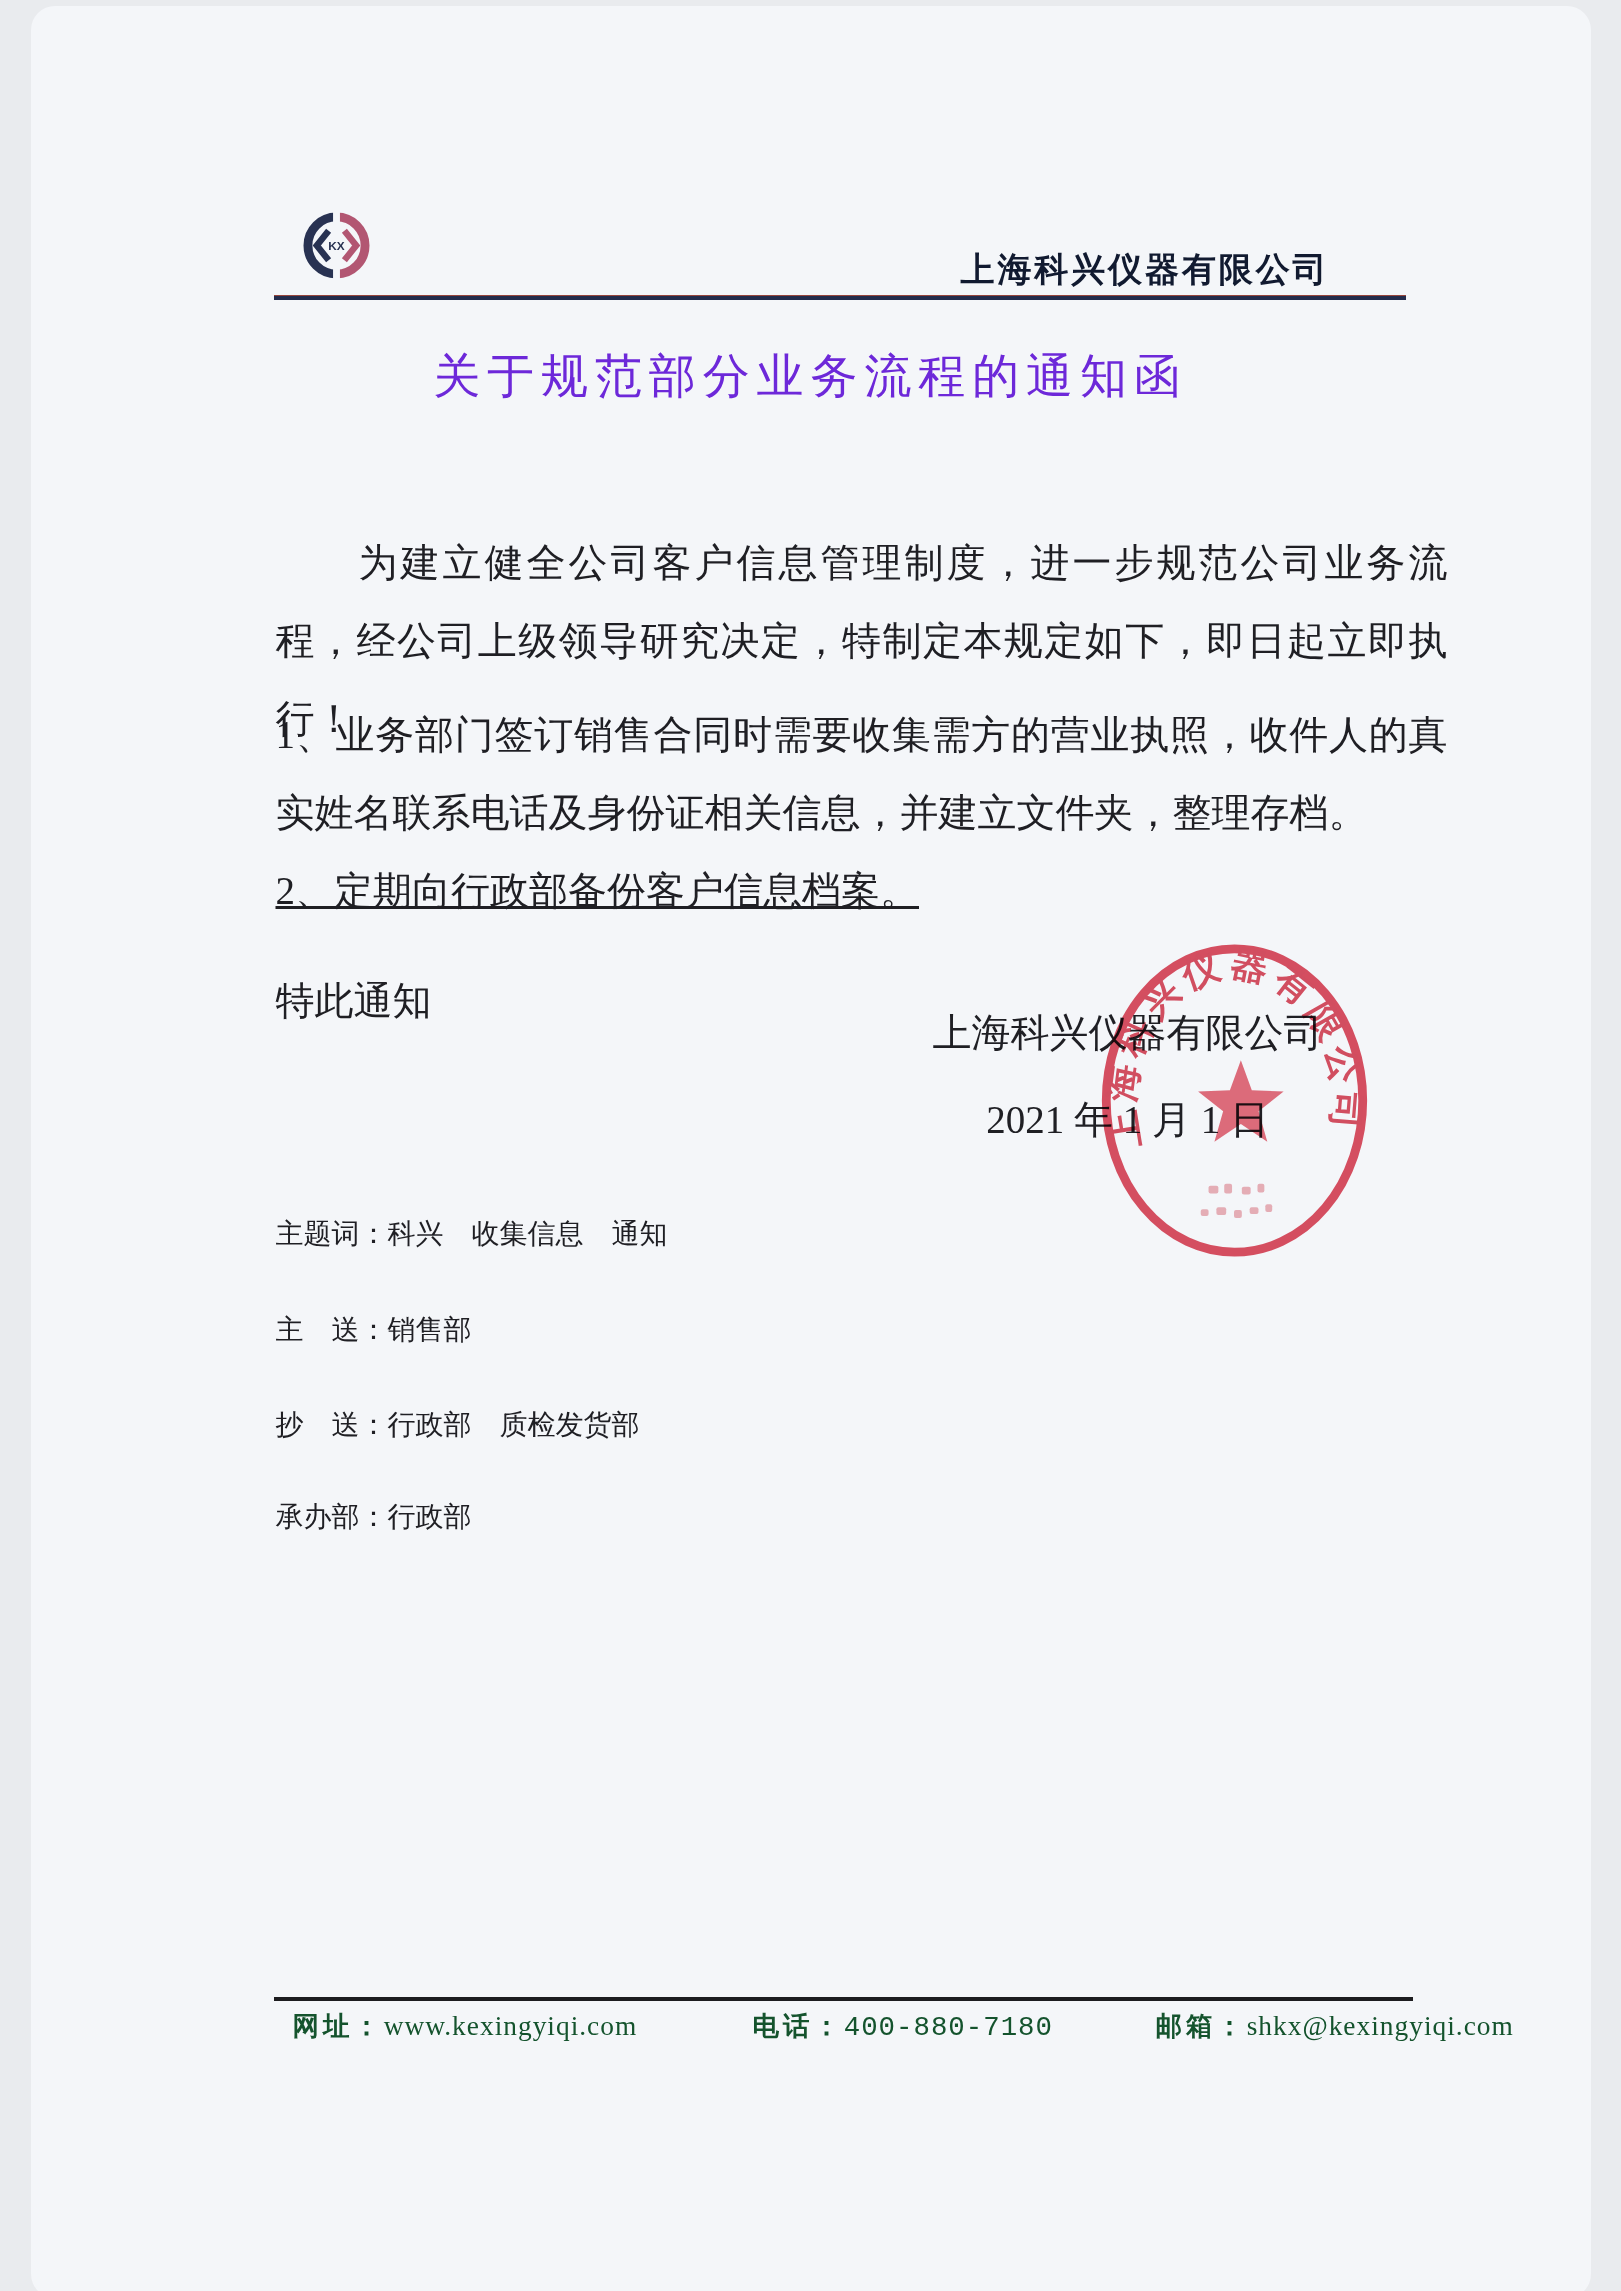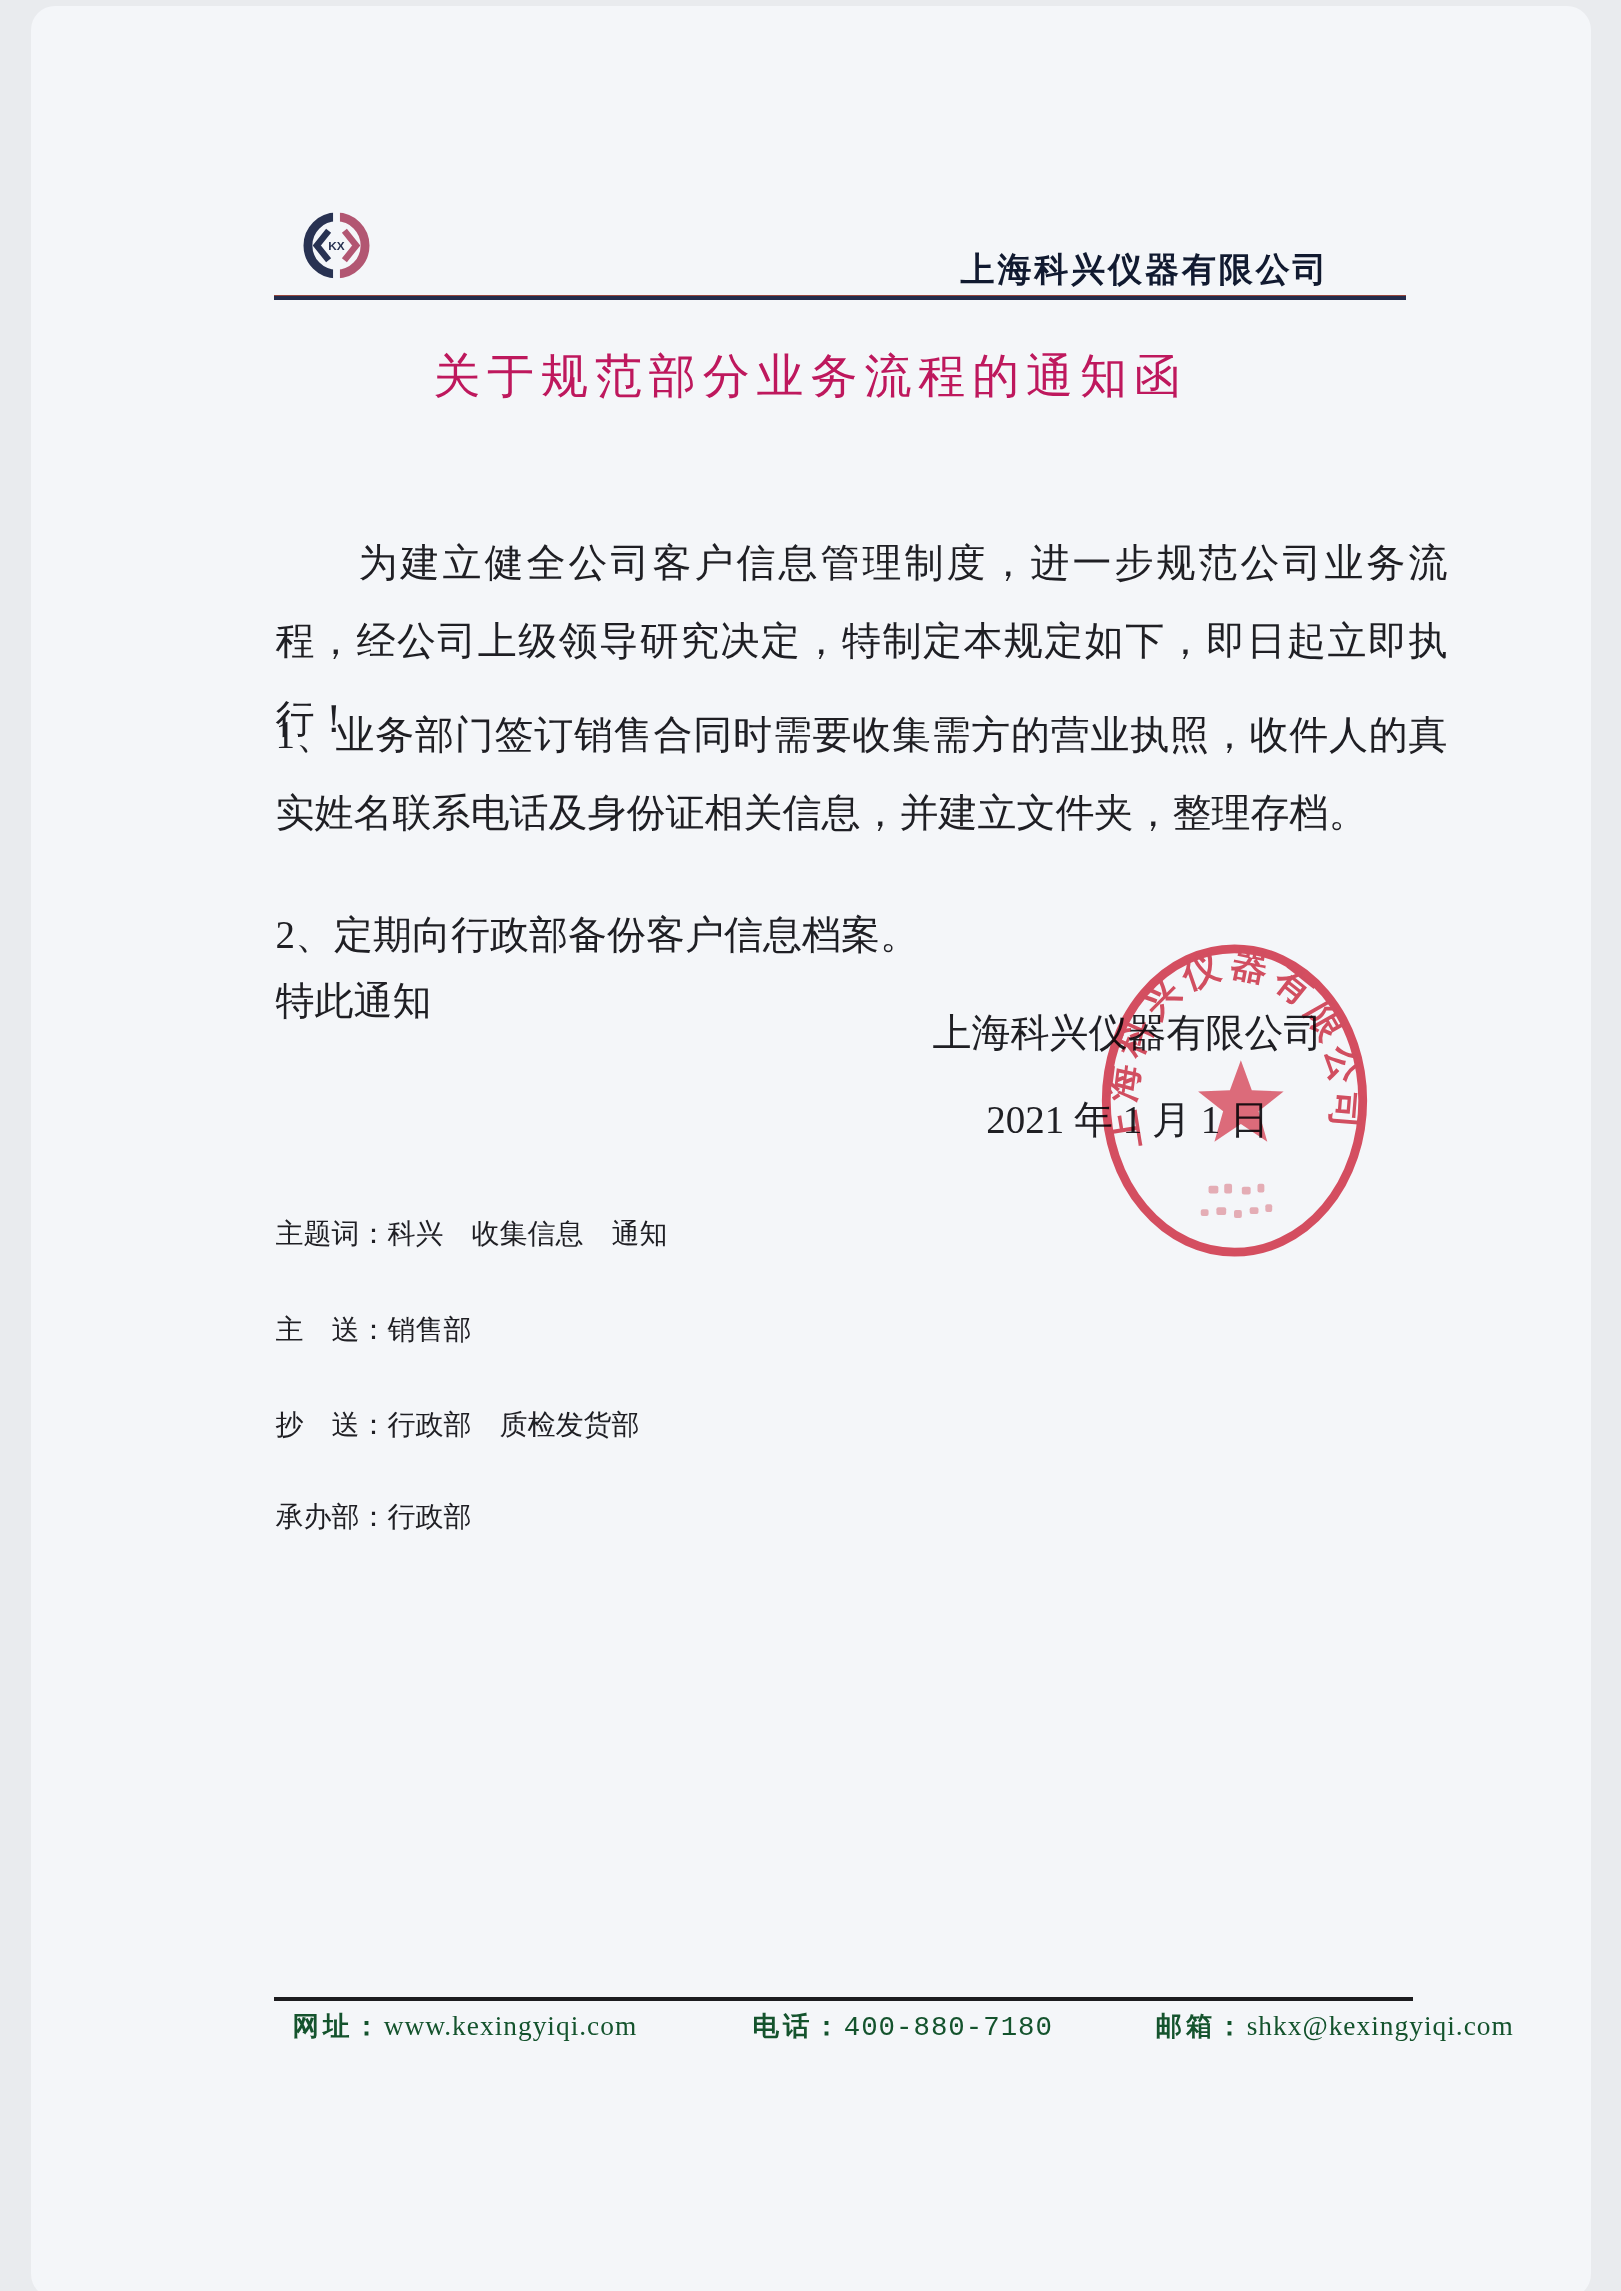--- a/index.html
+++ b/index.html
@@ -21,32 +21,32 @@
     color:#111a30;white-space:nowrap;
   }
   .header-rule{
     position:absolute;left:243px;top:289px;width:1132px;height:3.9px;
     background:#232c4c;border-top:1.5px solid #96453c;
   }
   
   .doc-title{
     position:absolute;left:0;top:339px;width:100%;
     text-align:center;font-size:47px;letter-spacing:6.9px;
-    color:#be185d;white-space:nowrap;
+    color:#6d28d9;white-space:nowrap;
   }
   
   .para{
     position:absolute;left:245px;width:1172px;
     font-size:39px;line-height:78px;text-align:justify;
     color:#1f1f24;
   }
   .para.indent{text-indent:83px;}
   .p-intro{top:479px;}
   .p-item1{top:651px;}
-  .p-item2{top:851px;}
+  .p-item2{top:807px;text-decoration:underline;}
   .p-closing{top:917px;width:auto;}
   
   .signature{
     position:absolute;top:1003px;right:265px;width:396px;
     text-align:center;font-size:39px;color:#1f1f24;
   }
   .sig-company{line-height:47px;white-space:nowrap;}
   .sig-date{line-height:47px;margin-top:40px;white-space:nowrap;}
   .stamp{
     position:absolute;left:1064px;top:933px;width:279px;height:323px;

